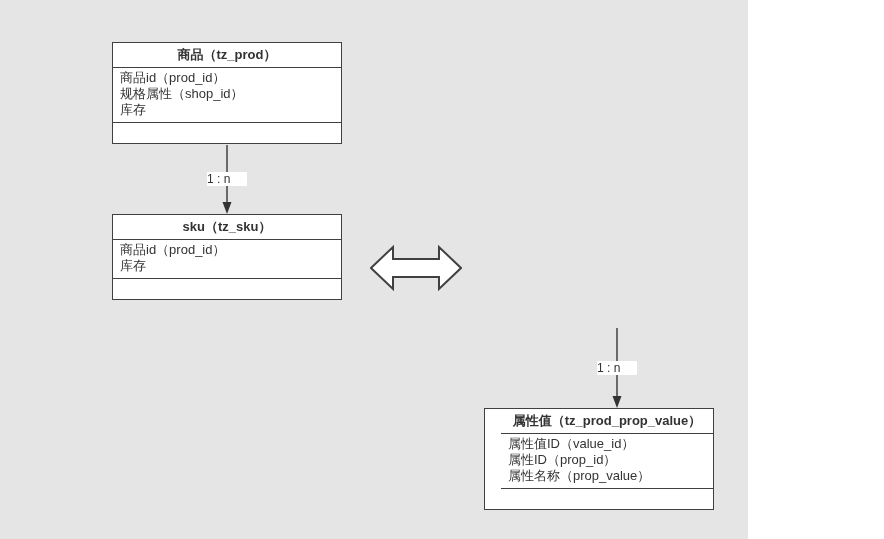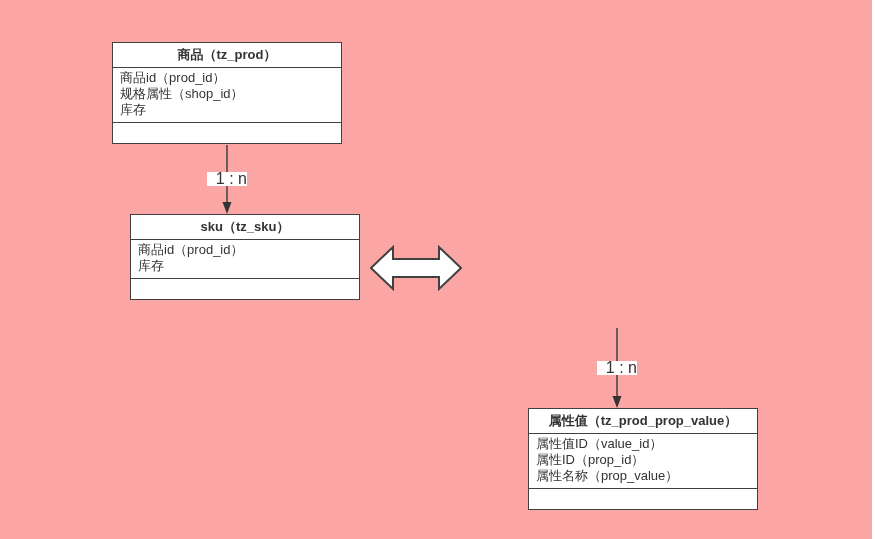--- a/index.html
+++ b/index.html
@@ -2,23 +2,23 @@
 <html><head>
 <meta charset="utf-8">
 <style>
   html, body {
     margin: 0;
     padding: 0;
     background: #ffffff;
   }
   .canvas {
     position: relative;
-    width: 872px;
+    width: 748px;
     height: 539px;
-    background: #fca5a5;
+    background: #e5e5e5;
     font-family: "Liberation Sans", "DejaVu Sans", sans-serif;
     color: #333333;
     overflow: hidden;
   }
   .entity {
     position: absolute;
     width: 230px;
     background: #ffffff;
     border: 1.5px solid #404040;
     box-sizing: border-box;
@@ -46,23 +46,23 @@
   }
   .entity-footer {
     height: 20px;
   }
   .arrow-svg {
     position: absolute;
   }
   .edge-label {
     position: absolute;
     width: 40px;
-    font-size: 16px;
+    font-size: 12px;
     line-height: 14px;
-    text-align: right;
+    text-align: left;
     color: #333333;
     background: #ffffff;
   }
 </style>
 </head>
 <body>
 
 <div class="canvas">
 
   <div class="entity" style="left:112px; top:42px;">
@@ -74,41 +74,41 @@
     </div>
     <div class="entity-footer"></div>
   </div>
 
   <svg class="arrow-svg" style="left:217px; top:145px;" width="20" height="69">
     <line x1="10" y1="0" x2="10" y2="59" stroke="#404040" stroke-width="1.5"></line>
     <polygon points="10,69 5.5,57 14.5,57" fill="#333333"></polygon>
   </svg>
   <div class="edge-label" style="left:207px; top:172px;">1 : n</div>
 
-  <div class="entity" style="left:130px; top:214px;">
+  <div class="entity" style="left:112px; top:214px;">
     <div class="entity-header">sku（tz_sku）</div>
     <div class="entity-fields">
       <div class="field">商品id（prod_id）</div>
       <div class="field">库存</div>
     </div>
     <div class="entity-footer"></div>
   </div>
 
   <svg class="arrow-svg" style="left:370px; top:240px;" width="92" height="56">
     <polygon points="1,28 23,7 23,19 69,19 69,7 91,28 69,49 69,37 23,37 23,49" fill="#ffffff" stroke="#404040" stroke-width="2" stroke-linejoin="miter"></polygon>
   </svg>
 
 
   <svg class="arrow-svg" style="left:607px; top:328px;" width="20" height="80">
     <line x1="10" y1="0" x2="10" y2="70" stroke="#404040" stroke-width="1.5"></line>
     <polygon points="10,80 5.5,68 14.5,68" fill="#333333"></polygon>
   </svg>
   <div class="edge-label" style="left:597px; top:361px;">1 : n</div>
 
-  <div class="entity" style="left:528px; top:408px;">
+  <div class="entity" style="left:484px; top:408px;padding-left:16px;">
     <div class="entity-header">属性值（tz_prod_prop_value）</div>
     <div class="entity-fields">
       <div class="field">属性值ID（value_id）</div>
       <div class="field">属性ID（prop_id）</div>
       <div class="field">属性名称（prop_value）</div>
     </div>
     <div class="entity-footer"></div>
   </div>
 
 </div>

